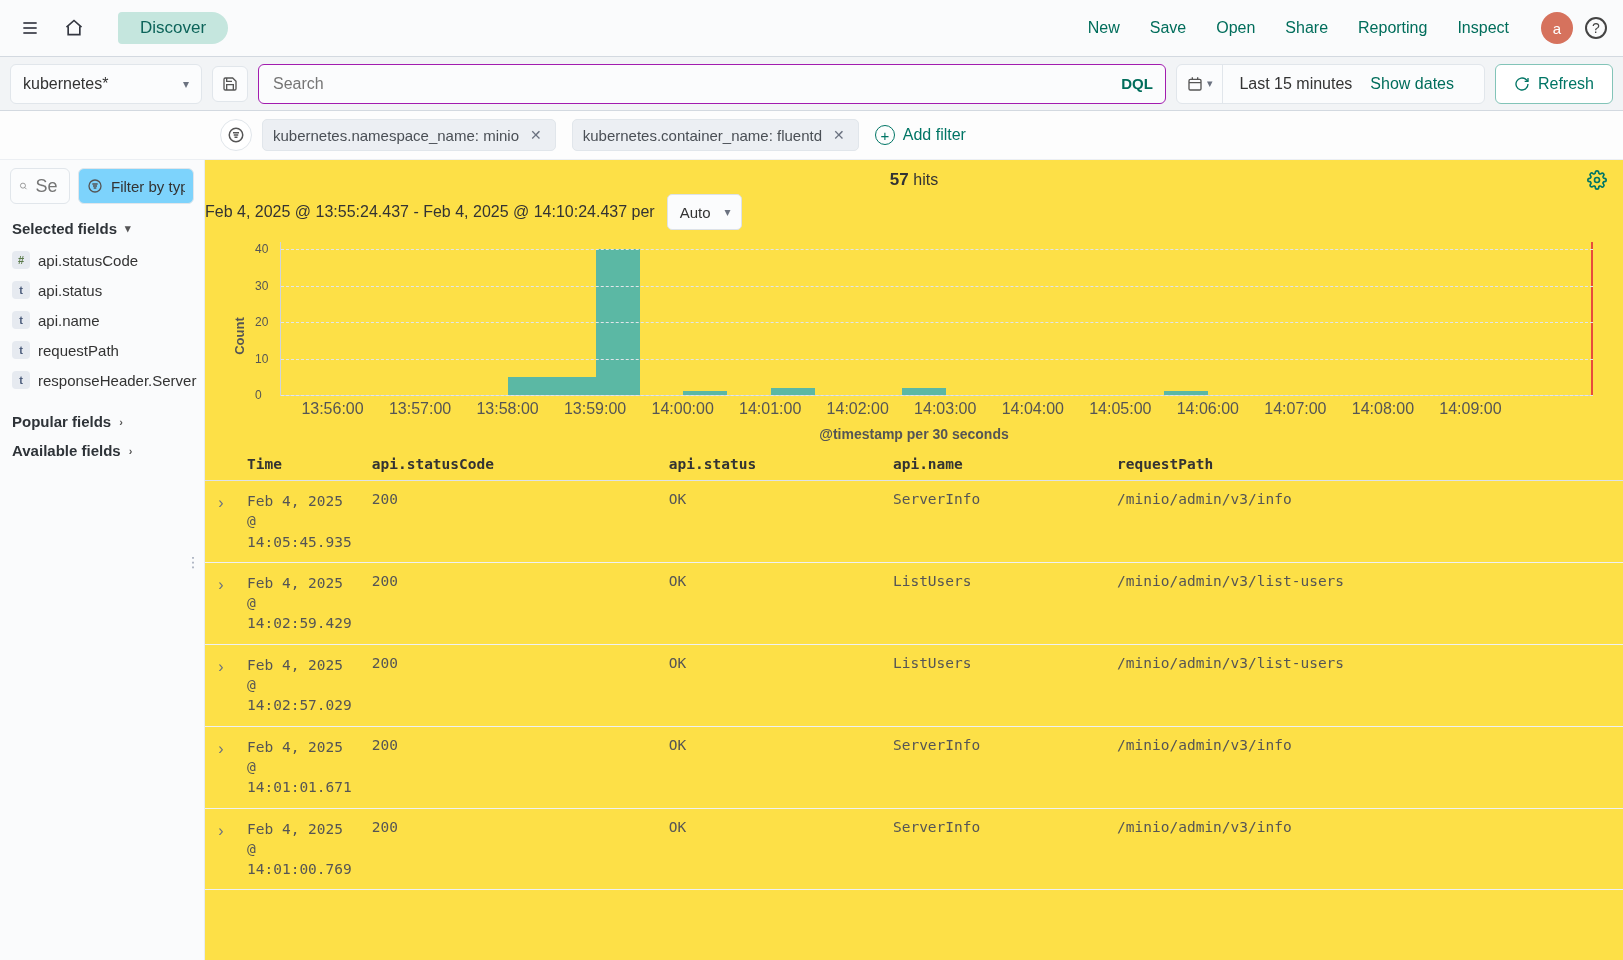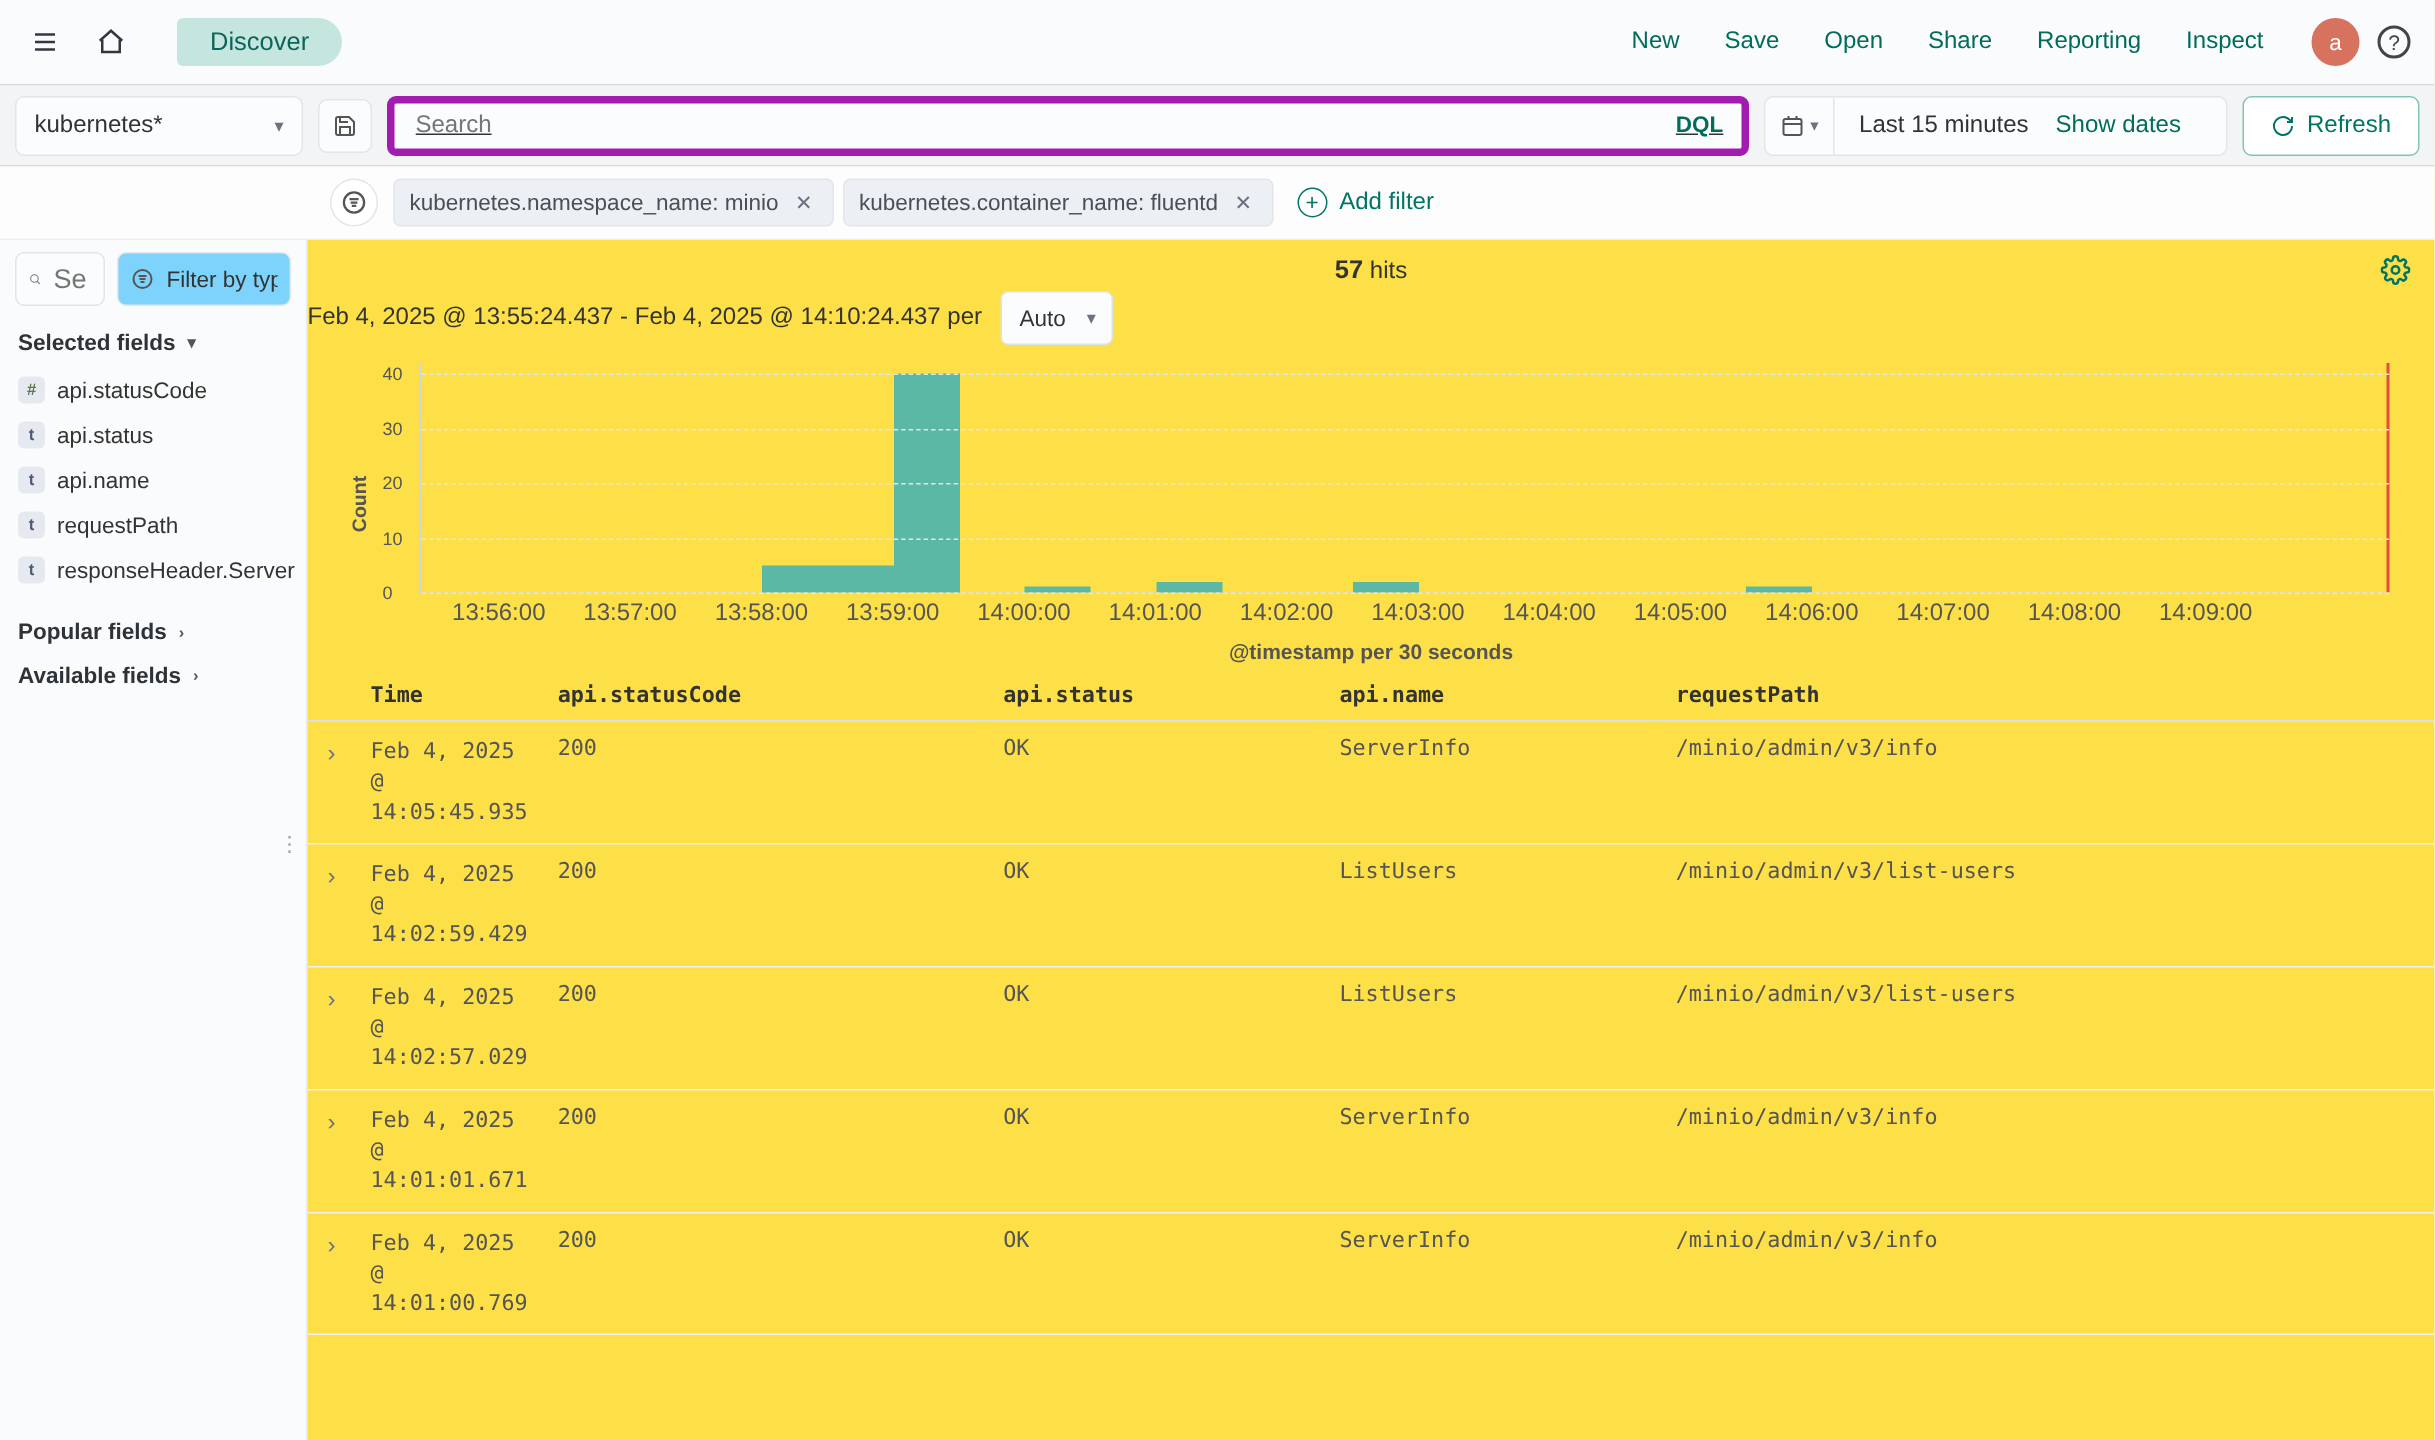--- a/index.html
+++ b/index.html
@@ -16,21 +16,21 @@
   .nav-links { display:flex; gap:30px; align-items:center; margin-right:20px; }
   .nav-link { color:#006d5b; font-size:16px; cursor:pointer; font-weight:500; }
   .avatar { width:32px; height:32px; border-radius:50%; background:#d6725d; color:#fff; display:flex; align-items:center; justify-content:center; font-size:15px; margin:0 12px; cursor:pointer; }
   .help-icon { width:22px; height:22px; border:2px solid #444; border-radius:50%; display:flex; align-items:center; justify-content:center; font-size:14px; color:#444; cursor:pointer; margin-right:6px;}
 
   
   .querybar { height:54px; display:flex; align-items:center; gap:10px; padding:6px 10px; border-bottom:1px solid #d3d9e0; background:#f2f4f6; }
   .index-select { width:192px; height:40px; background:#fbfcfd; border:1px solid #e1e6eb; border-radius:6px; display:flex; align-items:center; padding:0 12px; font-size:16px; cursor:pointer; justify-content:space-between; }
   .index-select .chev { font-size:12px; color:#6b7280; }
   .save-query-icon { width:36px; height:36px; border:1px solid #e1e6eb; border-radius:6px; display:flex; align-items:center; justify-content:center; cursor:pointer; background:#fbfcfd;}
-  .search-box { flex:1; height:40px; background:#fbfcfd; border:5px solid #a21caf; border-radius:6px; display:flex; align-items:center; padding:0 12px;text-decoration:underline; }
+  .search-box { flex:1; height:40px; background:#fbfcfd; border:1px solid #a21caf; border-radius:6px; display:flex; align-items:center; padding:0 12px; }
   .search-box input { border:none; outline:none; width:100%; font-size:16px; background:transparent; }
   .dql-label { color:#006d5b; font-weight:600; font-size:15px; padding-left:10px; }
   .date-group { display:flex; align-items:center; height:40px; background:#fbfcfd; border:1px solid #e1e6eb; border-radius:6px; overflow:hidden; }
   .cal-btn { display:flex; align-items:center; gap:4px; padding:0 10px; height:100%; border-right:1px solid #e1e6eb; cursor:pointer; }
   .date-range { padding:0 16px; font-size:16px; height:100%; display:flex; align-items:center; gap:4px;}
   .show-dates { color:#006d5b; font-weight:500; font-size:16px; cursor:pointer; padding:0 14px; }
   .refresh-btn { height:40px; border:1px solid #82c4b8; background:#fff; color:#007565; border-radius:6px; padding:0 18px; display:flex; align-items:center; gap:8px; font-size:16px; cursor:pointer; font-weight:500;}
   .refresh-btn svg { width:16px; height:16px; stroke:#007565; fill:none;}
 
   
@@ -166,21 +166,21 @@
 
 <div class="filterbar">
   <div class="filter-pill-btn">
     <svg width="18" height="18" viewBox="0 0 24 24" fill="none" stroke="#555" stroke-width="2">
         <circle cx="12" cy="12" r="9"></circle>
         <line x1="8" y1="9" x2="16" y2="9"></line>
         <line x1="9" y1="12" x2="15" y2="12"></line>
         <line x1="10" y1="15" x2="14" y2="15"></line>
       </svg>
   </div>
-  <div id="filter-pills" style="display: flex; gap: 6px;">
+  <div id="filter-pills" style="display: flex; gap: 16px;">
       <div class="filter-pill">
         <span>kubernetes.namespace_name: minio</span>
         <span class="x">✕</span>
       </div>
       <div class="filter-pill">
         <span>kubernetes.container_name: fluentd</span>
         <span class="x">✕</span>
       </div>
     </div>
   <div class="add-filter">

